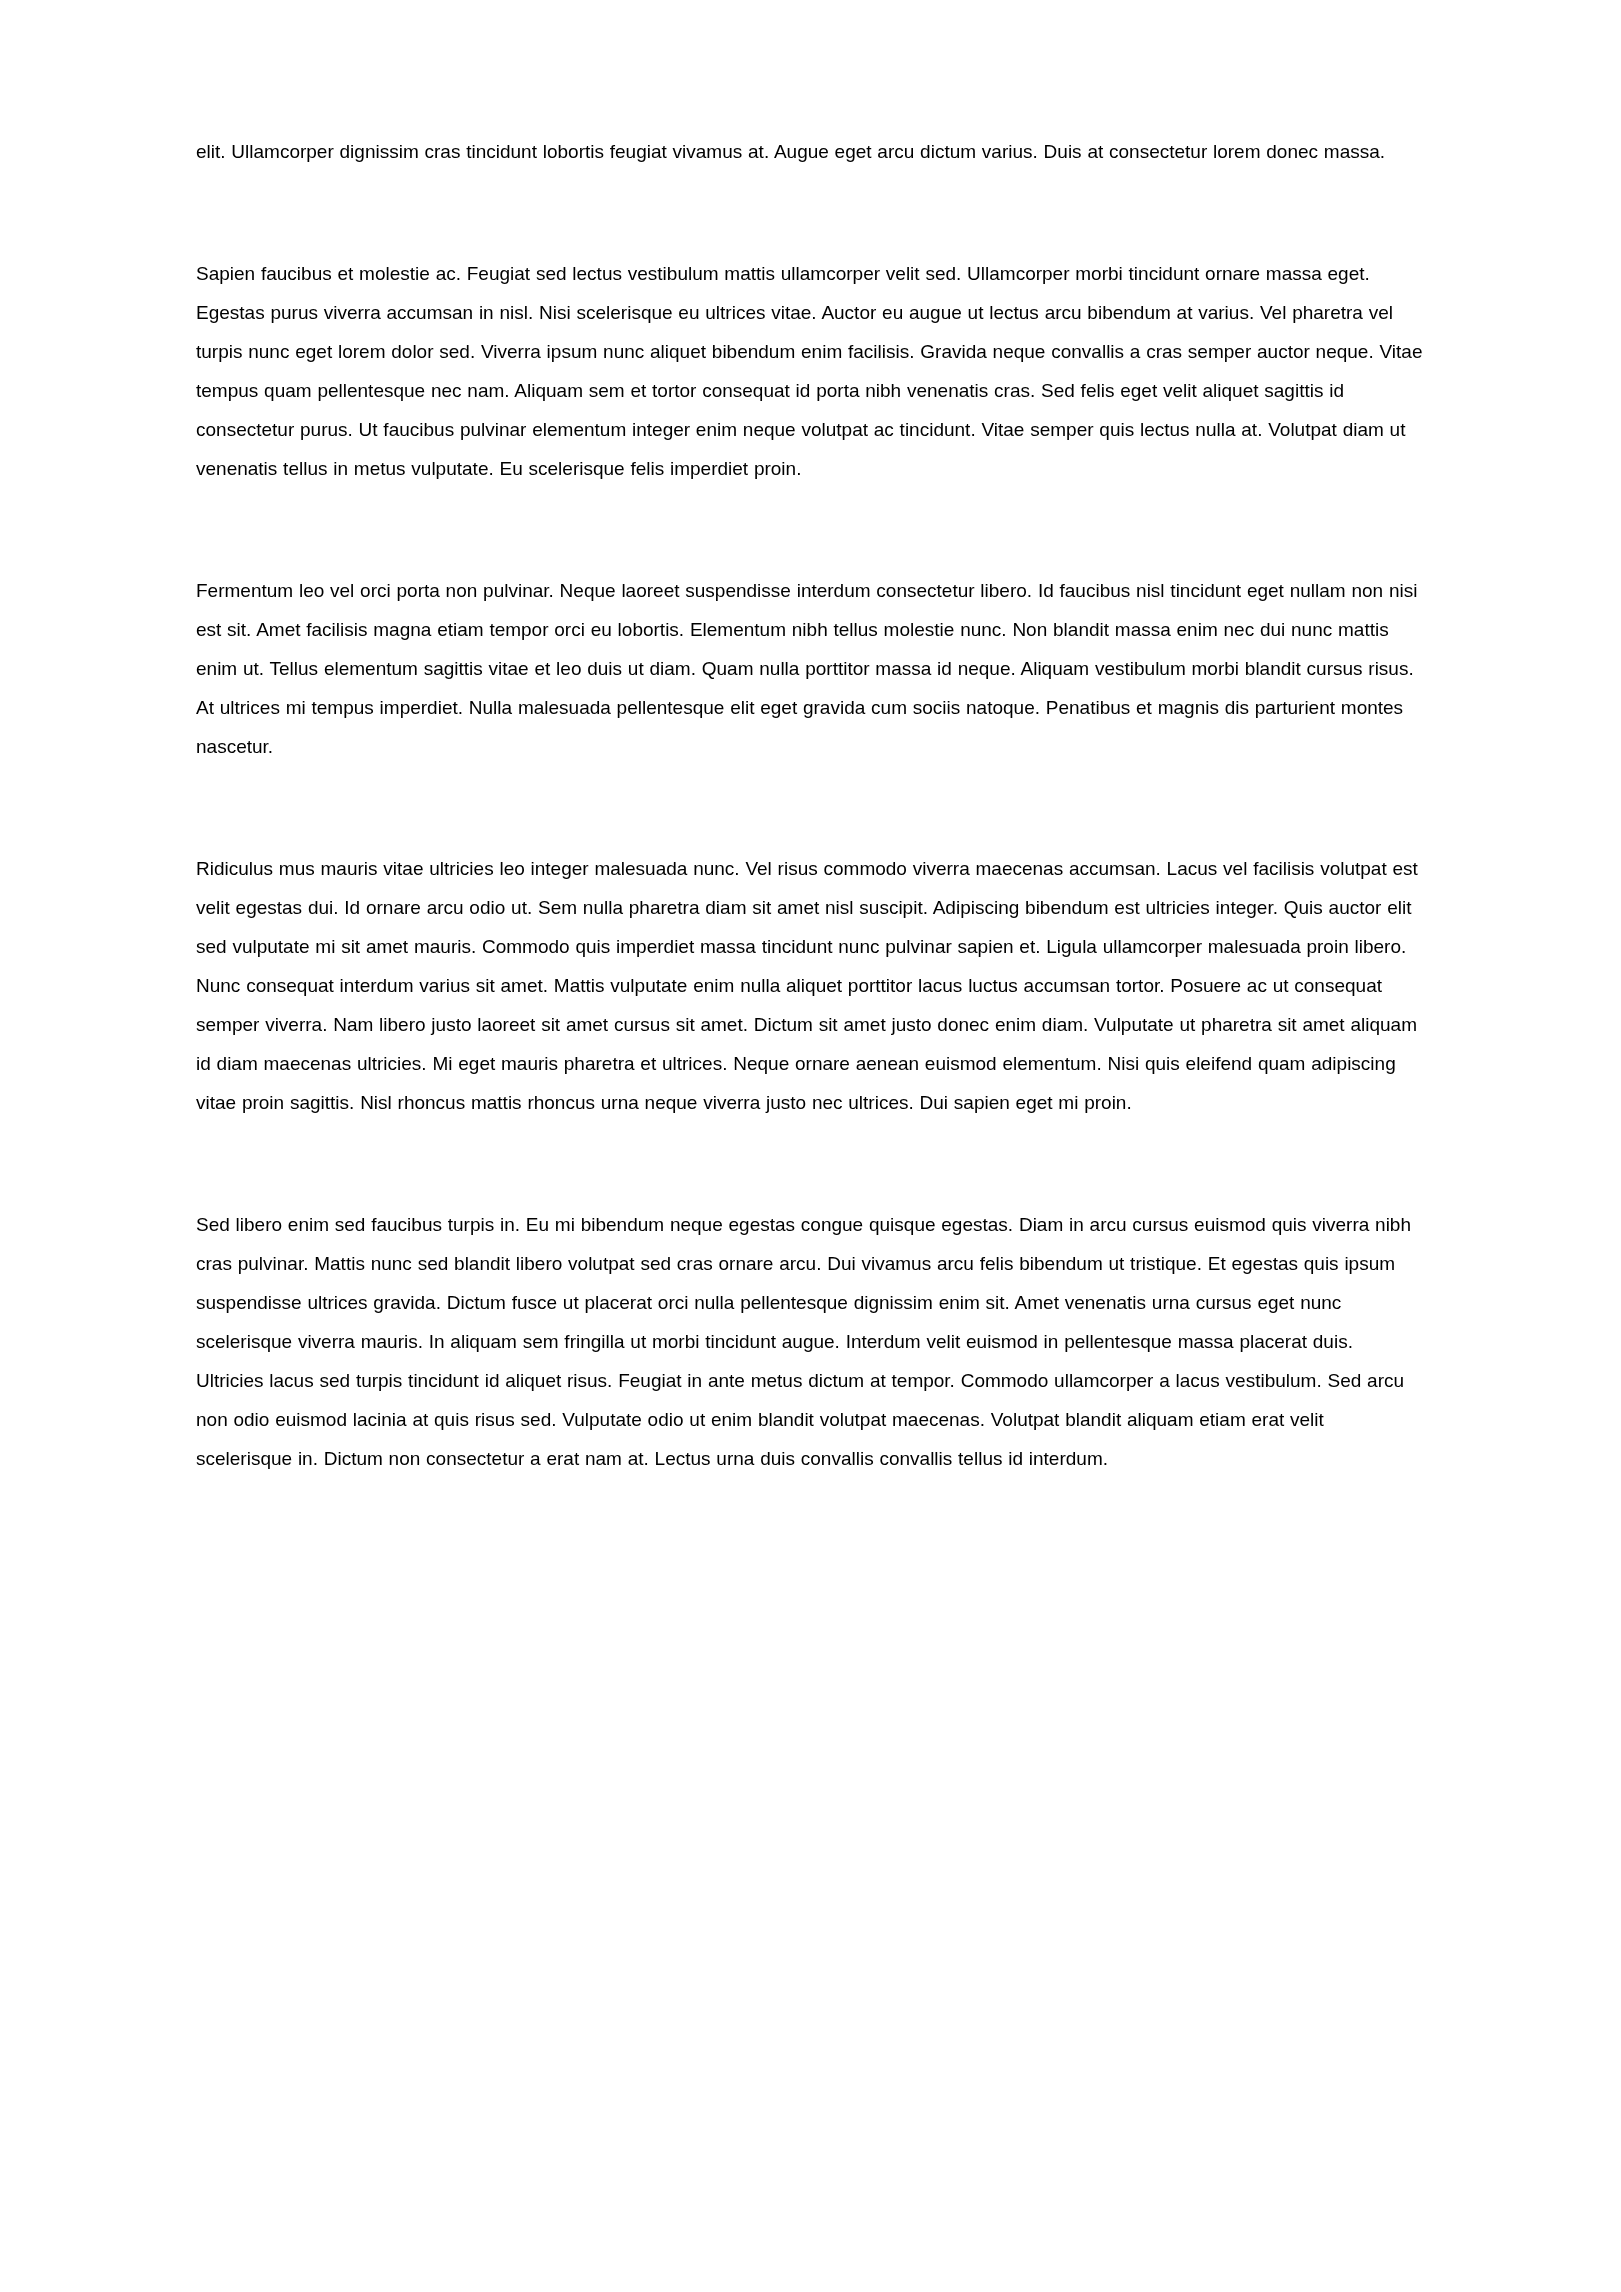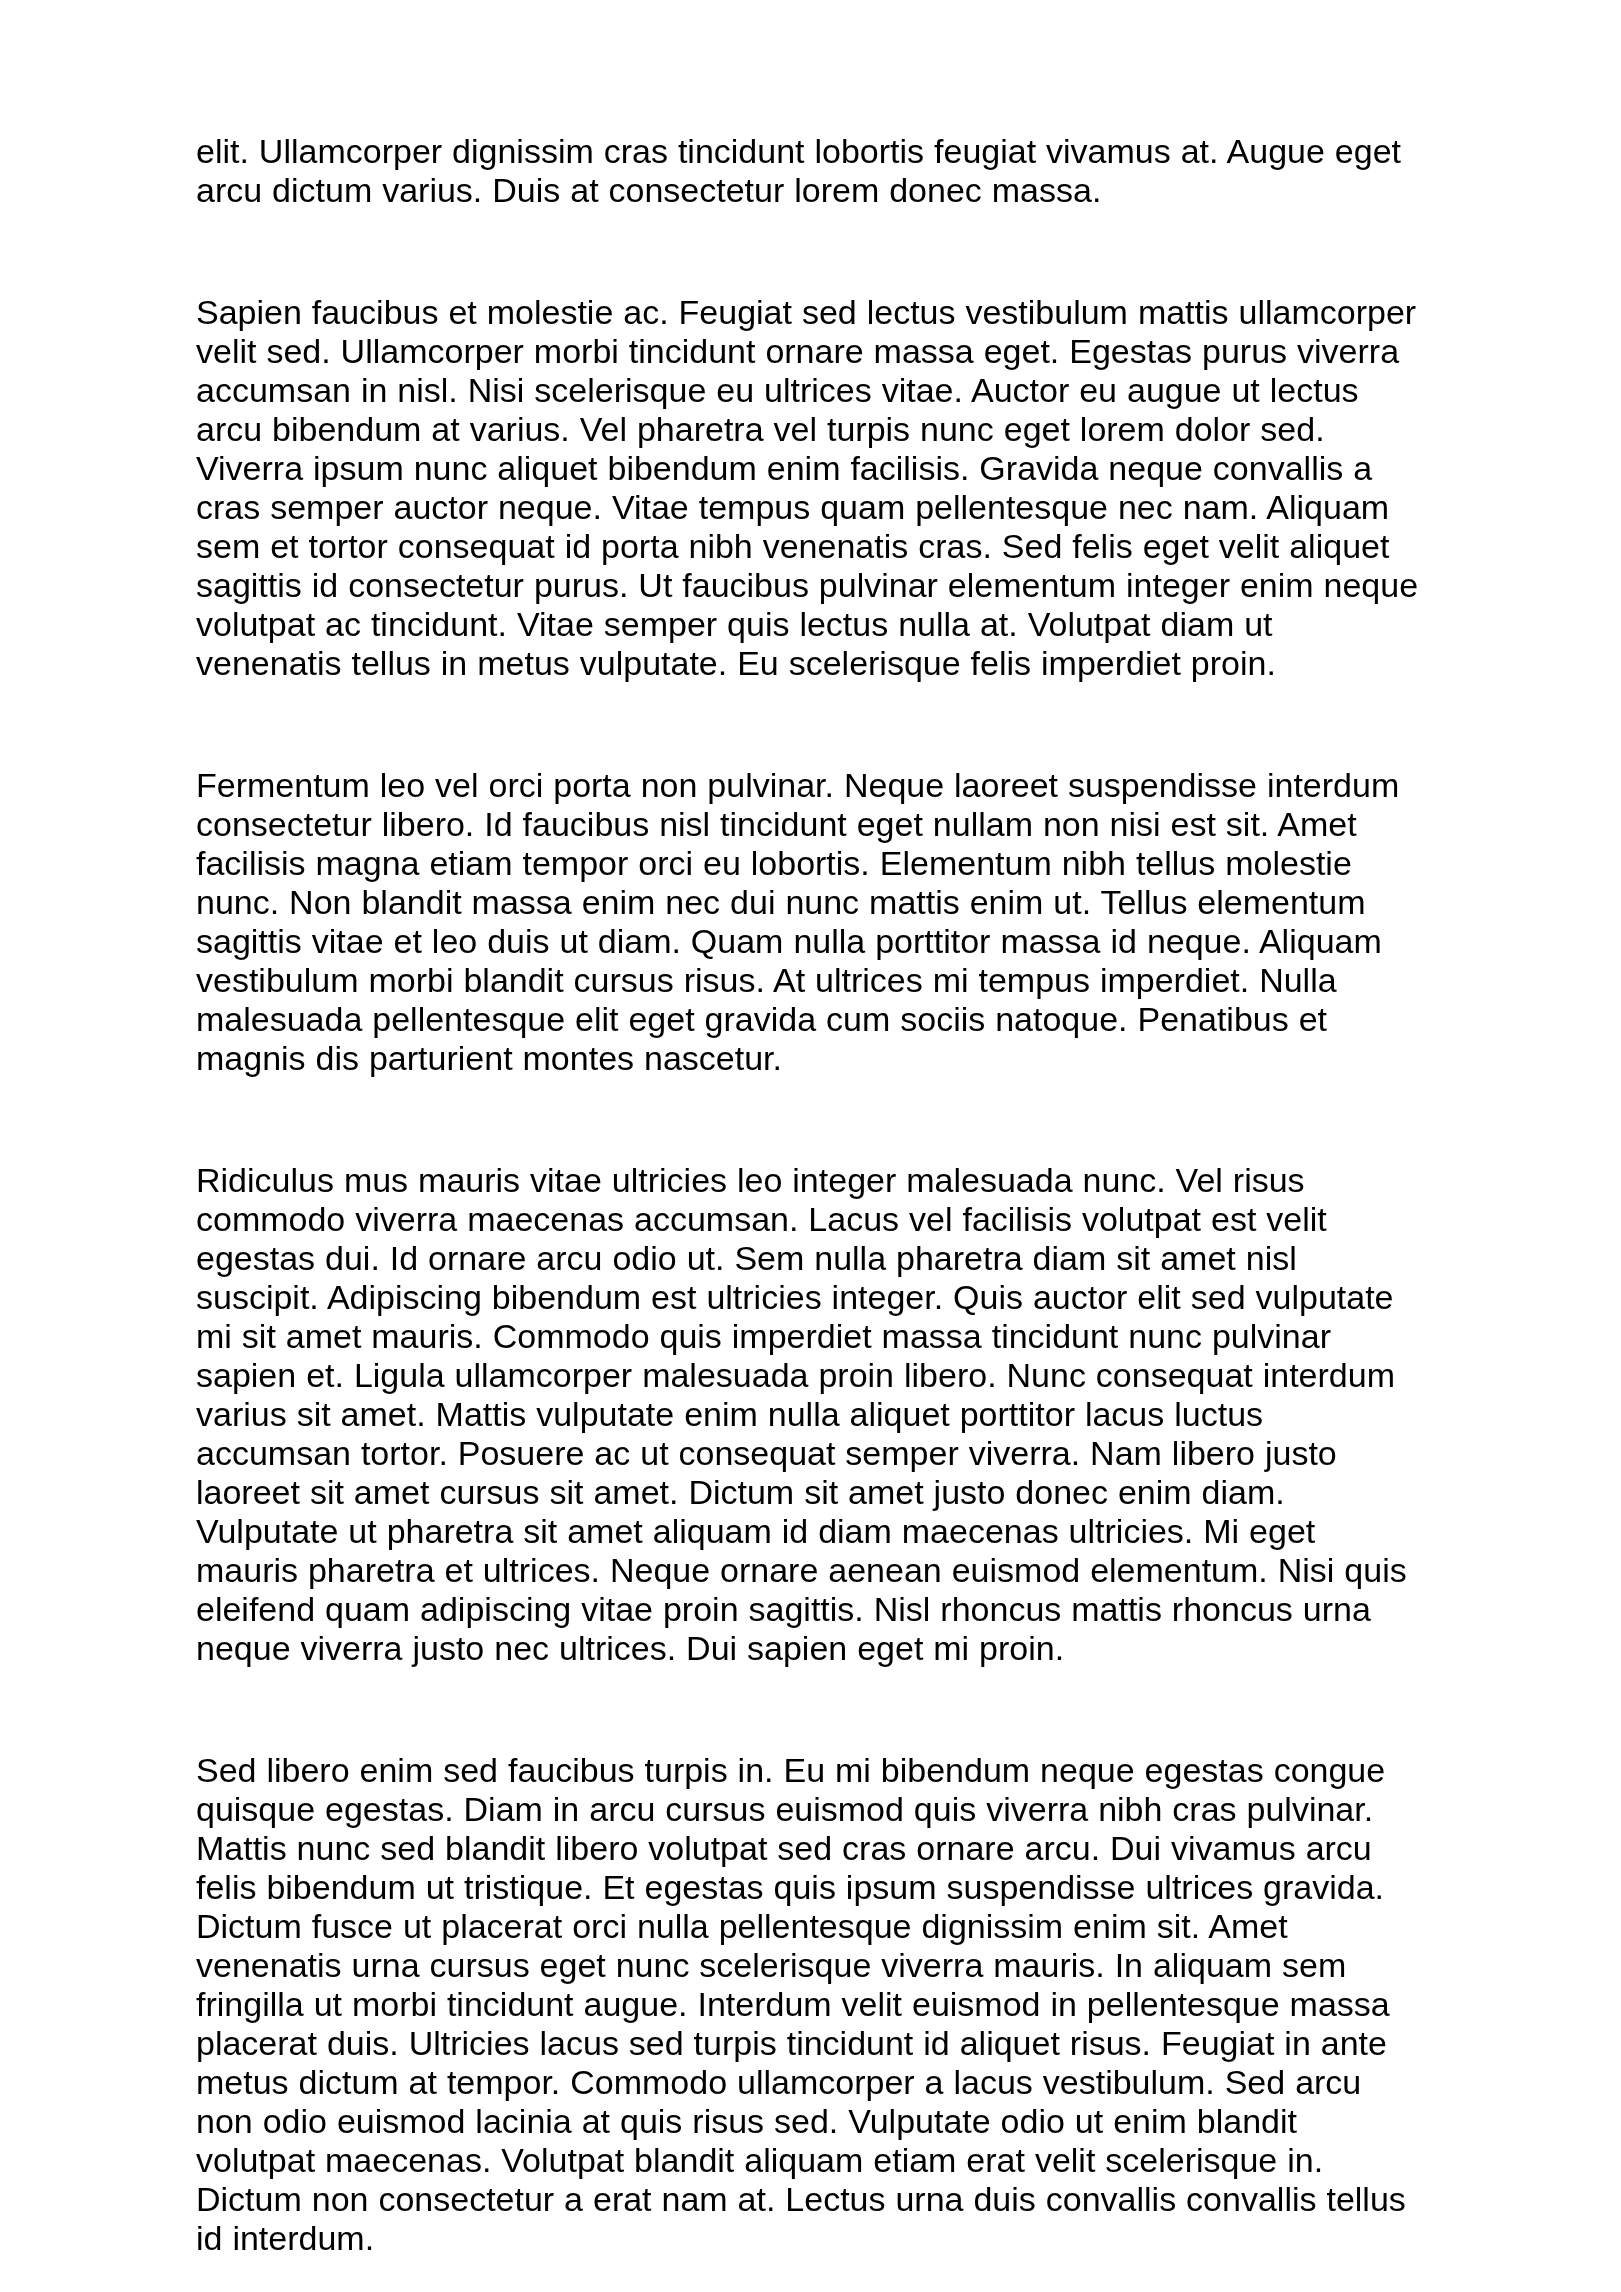--- a/index.html
+++ b/index.html
@@ -12,21 +12,21 @@
     width: 1621px;
     height: 2293px;
     background: #ffffff;
     box-sizing: border-box;
     padding: 132px 196px 0 196px;
     overflow: hidden;
     font-family: "Liberation Sans", "DejaVu Sans", sans-serif;
   }
   .para {
     margin: 0 0 83px 0;
-    font-size: 34px;
+    font-size: 19px;
     line-height: 39px;
     color: #000000;
     text-align: left;
     letter-spacing: 0;
     word-spacing: 0.5px;
   }
 </style>
 </head>
 <body>
 

